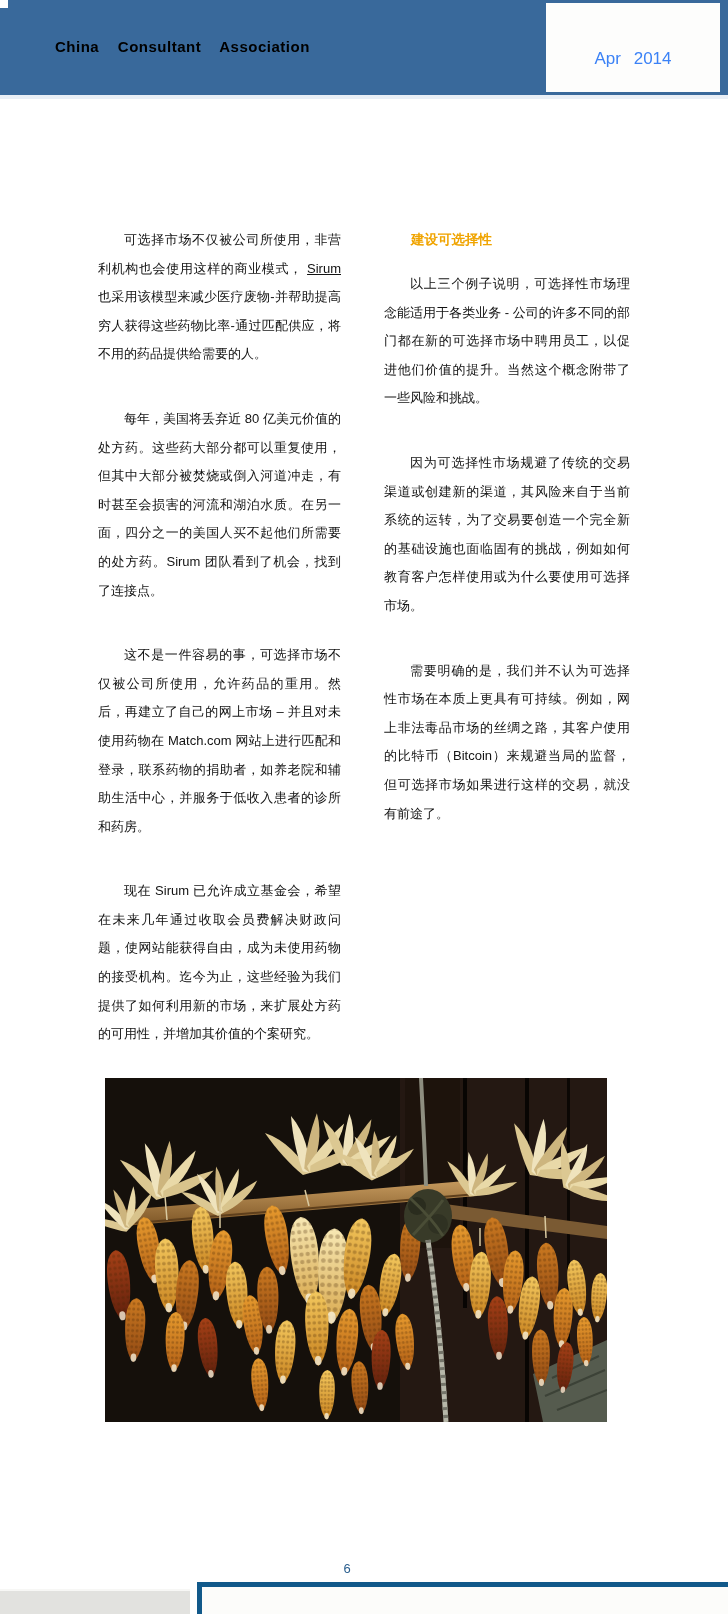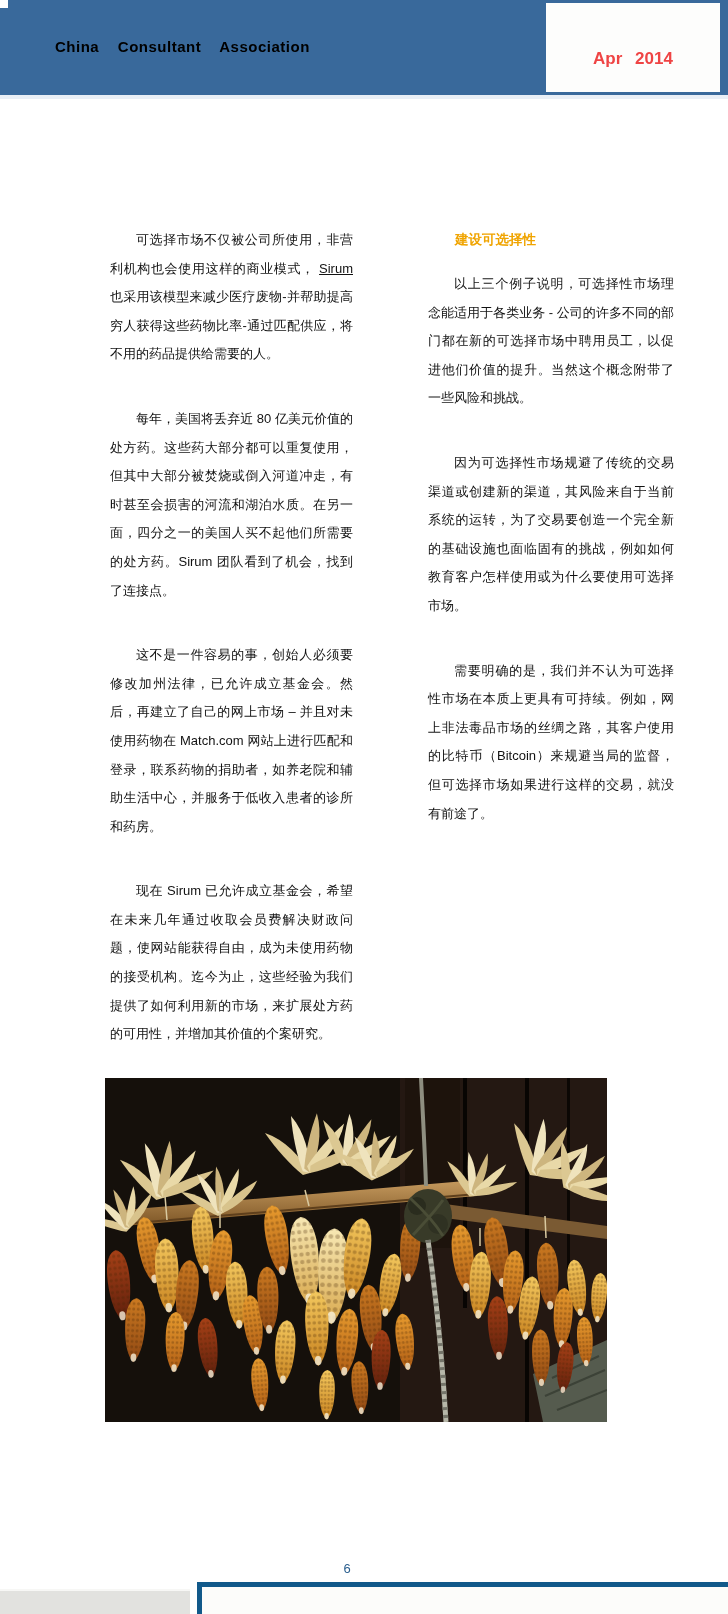--- a/index.html
+++ b/index.html
@@ -6,28 +6,28 @@
   body{font-family:"Liberation Sans", sans-serif;}
   .page{position:relative;width:728px;height:1614px;background:#ffffff;overflow:hidden;}
 
   
   .header{position:absolute;left:0;top:0;width:728px;height:95px;background:#39699b;}
   .header .corner-notch{position:absolute;left:0;top:0;width:8px;height:8px;background:#ffffff;}
   .brand{position:absolute;left:55px;top:38px;color:#000000;font-weight:bold;font-size:15px;
          letter-spacing:0.5px;word-spacing:14px;}
   .date-badge{position:absolute;left:546px;top:3px;width:174px;height:89px;background:#fdfdfc;
               display:flex;align-items:center;justify-content:center;padding-top:22px;box-sizing:border-box;}
-  .date-badge span{color:#ef4444;font-weight:bold;font-size:17px;word-spacing:8px;}
+  .date-badge span{color:#3b82f6;font-weight:normal;font-size:17px;word-spacing:8px;}
   .header-substrip{position:absolute;left:0;top:95px;width:728px;height:4px;background:#e9eff6;}
 
   
   .col{position:absolute;top:226px;color:#121212;font-size:13px;line-height:28.6px;
        text-align:justify;}
-  .col-left{left:110px;width:243px;}
-  .col-right{left:384px;width:246px;margin-left:44px;}
+  .col-left{left:98px;width:243px;}
+  .col-right{left:384px;width:246px;}
   .col p{margin:0 0 36px 0;text-indent:2em;}
   .section-title{color:#f0a400;font-weight:bold;font-size:13.5px;text-indent:2em;
                  margin:0 0 16px 0;line-height:28px;}
   .sirum-link{text-decoration:underline;color:#121212;}
 
   
   .photo{position:absolute;left:105px;top:1078px;width:502px;height:344px;overflow:hidden;
          background:#15100b;}
   .photo svg{display:block;}
 
@@ -49,21 +49,21 @@
     <div class="brand">China Consultant Association</div>
     <div class="date-badge">
       <span>Apr 2014</span>
     </div>
   </div>
   <div class="header-substrip"></div>
 
   <div class="col col-left">
     <p><span>可选择市场不仅被公司所使用，非营利机构也会使用这样的商业模式， </span><a class="sirum-link">Sirum</a><span> 也采用该模型来减少医疗废物-并帮助提高穷人获得这些药物比率-通过匹配供应，将不用的药品提供给需要的人。</span></p>
     <p>每年，美国将丢弃近 80 亿美元价值的处方药。这些药大部分都可以重复使用，但其中大部分被焚烧或倒入河道冲走，有时甚至会损害的河流和湖泊水质。在另一面，四分之一的美国人买不起他们所需要的处方药。Sirum 团队看到了机会，找到了连接点。</p>
-    <p>这不是一件容易的事，创始人必须要修改加州法律，已允许成立基金会。然后，再建立了自己的网上市场 – 并且对未使用药物在 Match.com 网站上进行匹配和登录，联系药物的捐助者，如养老院和辅助生活中心，并服务于低收入患者的诊所和药房。</p>
+    <p>这不是一件容易的事，可选择市场不仅被公司所使用，允许药品的重用。然后，再建立了自己的网上市场 – 并且对未使用药物在 Match.com 网站上进行匹配和登录，联系药物的捐助者，如养老院和辅助生活中心，并服务于低收入患者的诊所和药房。</p>
     <p>现在 Sirum 已允许成立基金会，希望在未来几年通过收取会员费解决财政问题，使网站能获得自由，成为未使用药物的接受机构。迄今为止，这些经验为我们提供了如何利用新的市场，来扩展处方药的可用性，并增加其价值的个案研究。</p>
   </div>
 
   <div class="col col-right">
     <div class="section-title">建设可选择性</div>
     <p>以上三个例子说明，可选择性市场理念能适用于各类业务 - 公司的许多不同的部门都在新的可选择市场中聘用员工，以促进他们价值的提升。当然这个概念附带了一些风险和挑战。</p>
     <p>因为可选择性市场规避了传统的交易渠道或创建新的渠道，其风险来自于当前系统的运转，为了交易要创造一个完全新的基础设施也面临固有的挑战，例如如何教育客户怎样使用或为什么要使用可选择市场。</p>
     <p>需要明确的是，我们并不认为可选择性市场在本质上更具有可持续。例如，网上非法毒品市场的丝绸之路，其客户使用的比特币（Bitcoin）来规避当局的监督，但可选择市场如果进行这样的交易，就没有前途了。</p>
   </div>
 

